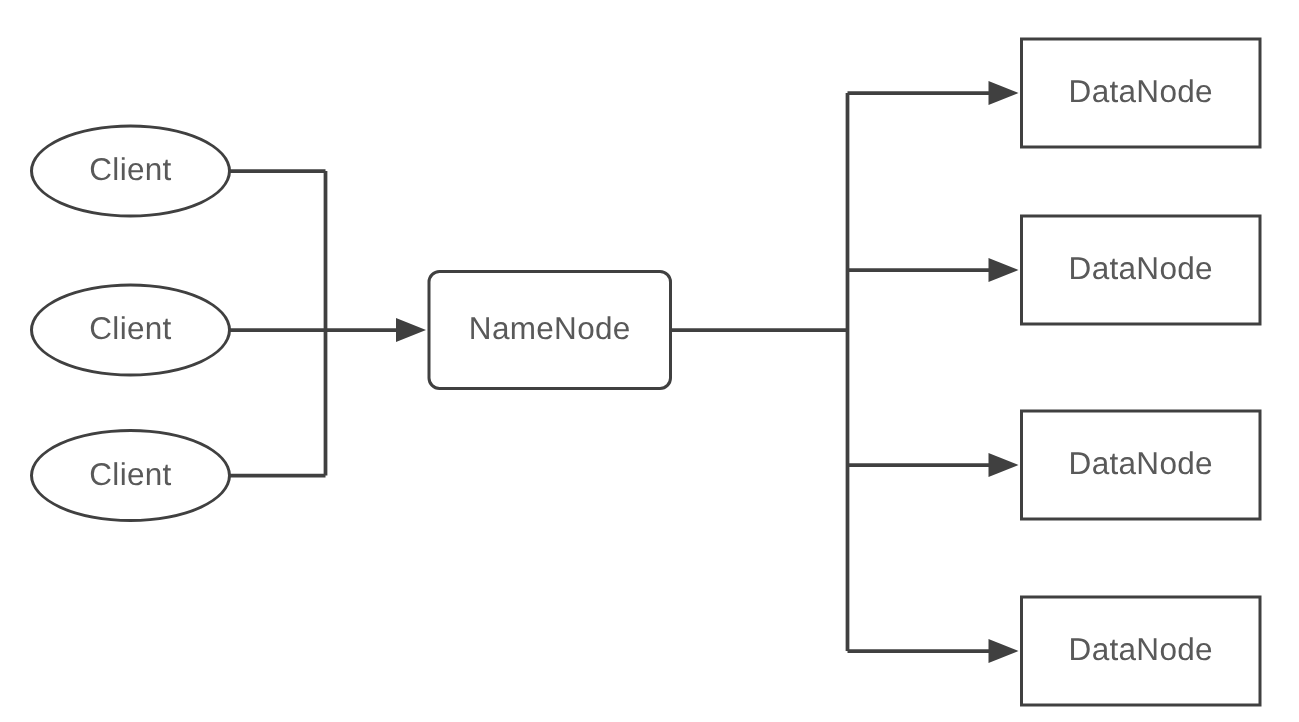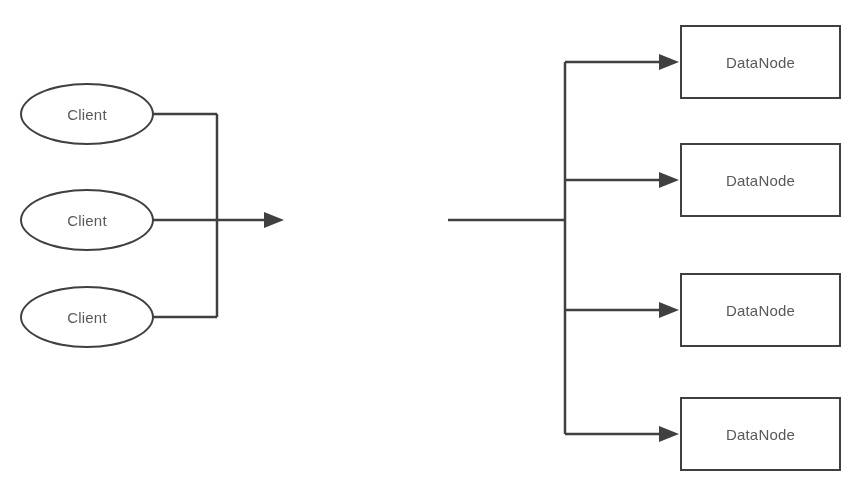--- a/index.html
+++ b/index.html
@@ -33,21 +33,21 @@
   }
   .node {
     position: absolute;
     box-sizing: border-box;
     border: 2.5px solid #404040;
     background: #ffffff;
     display: flex;
     align-items: center;
     justify-content: center;
     color: #595959;
-    font-size: 15px;
+    font-size: 21px;
     letter-spacing: 0.2px;
   }
   .ellipse {
     width: 134px;
     height: 62px;
     border-radius: 50%;
     text-align: right;
   }
   .rounded-rect {
     left: 285px;
@@ -100,20 +100,23 @@
   <div class="node ellipse" style="left:20px; top:83px">
     <span>Client</span>
   </div>
   <div class="node ellipse" style="left:20px; top:189px">
     <span>Client</span>
   </div>
   <div class="node ellipse" style="left:20px; top:286px">
     <span>Client</span>
   </div>
 
+  <div class="node rounded-rect">
+    <span>NameNode</span>
+  </div>
 
   <div class="node rect" style="top:25px">
     <span>DataNode</span>
   </div>
   <div class="node rect" style="top:143px">
     <span>DataNode</span>
   </div>
   <div class="node rect" style="top:273px">
     <span>DataNode</span>
   </div>

